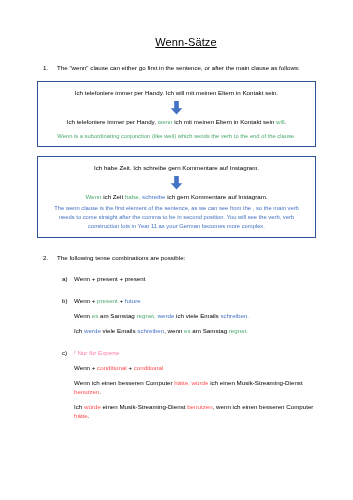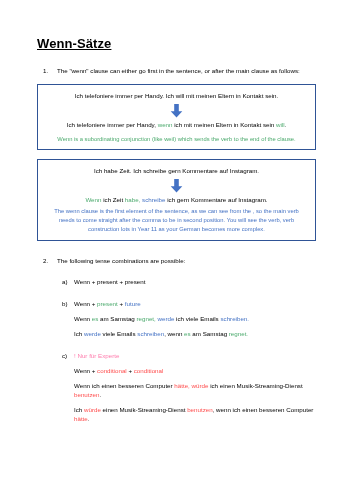--- a/index.html
+++ b/index.html
@@ -16,25 +16,26 @@
     position: relative;
   }
   .page {
     width: 353px;
     height: 500px;
     box-sizing: border-box;
     padding: 36px 18px 0 18px;
     position: relative;
   }
   .doc-title {
-    font-size: 13px;
-    font-weight: bold;
+    font-size: 11px;
+    font-weight: normal;
     text-decoration: underline;
     letter-spacing: 0.1px;
     margin: 0 0 0 19px;
+    text-align: center;
   }
   .numbered-item {
     display: flex;
     font-size: 6.2px;
     line-height: 1.35;
     margin-left: 25px;
     margin-top: 16px;
   }
   .numbered-item .marker {
     width: 14px;

